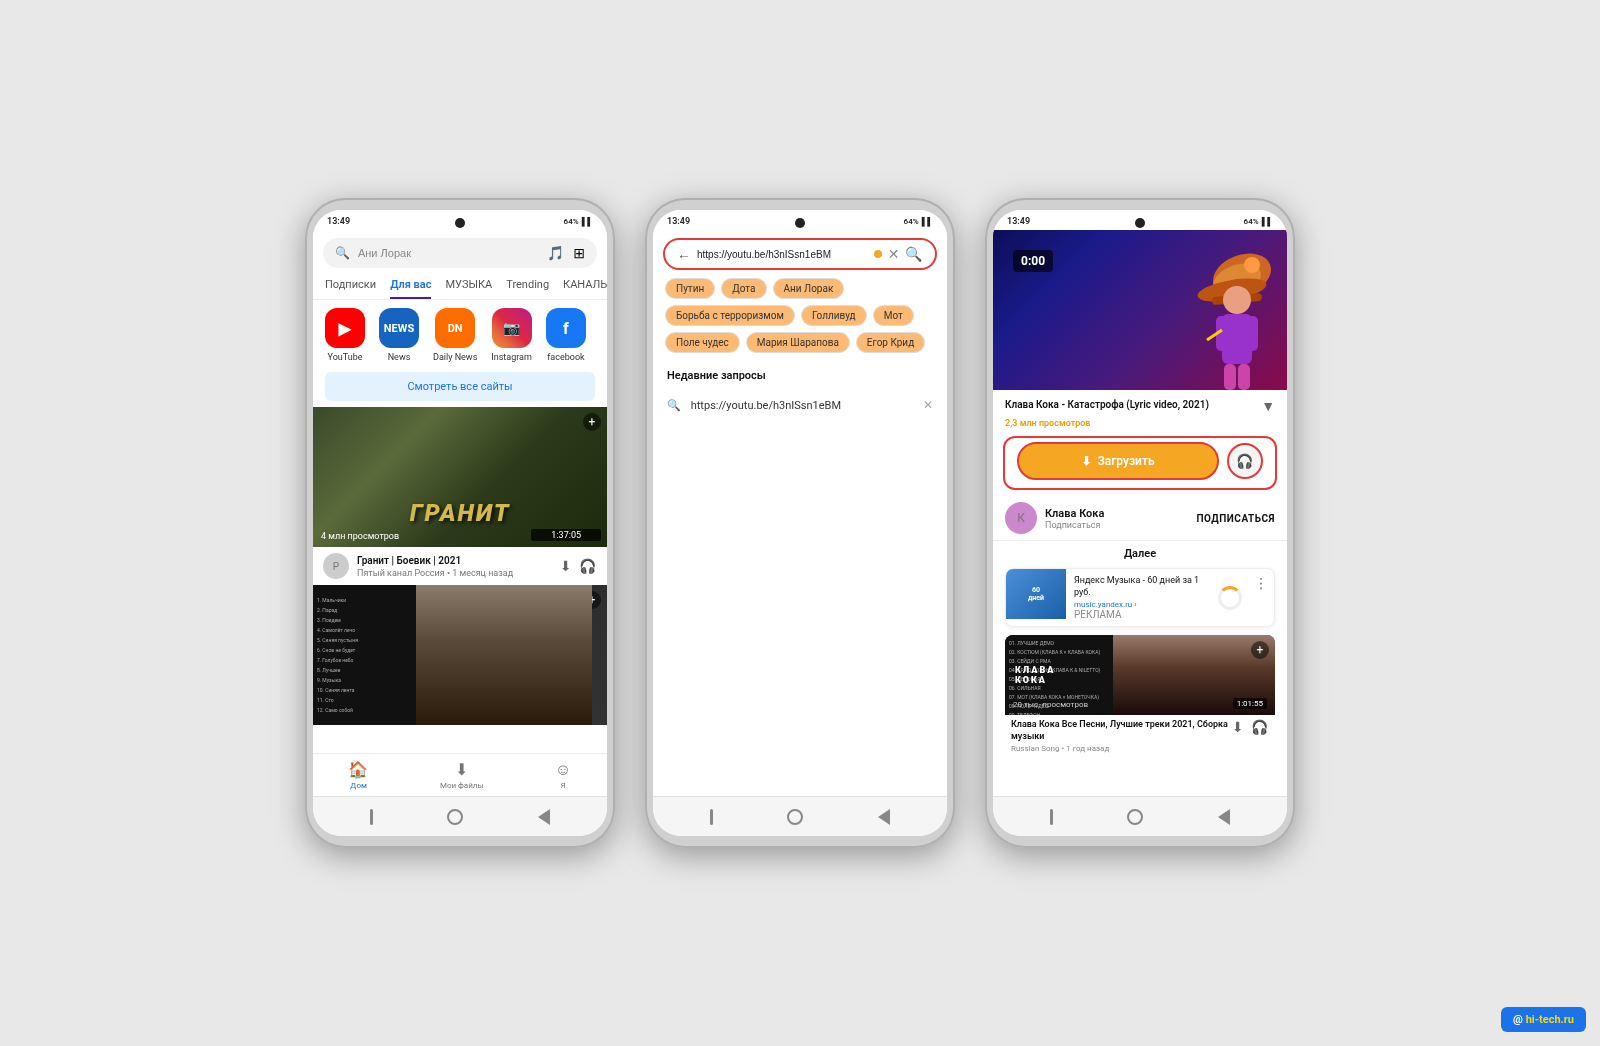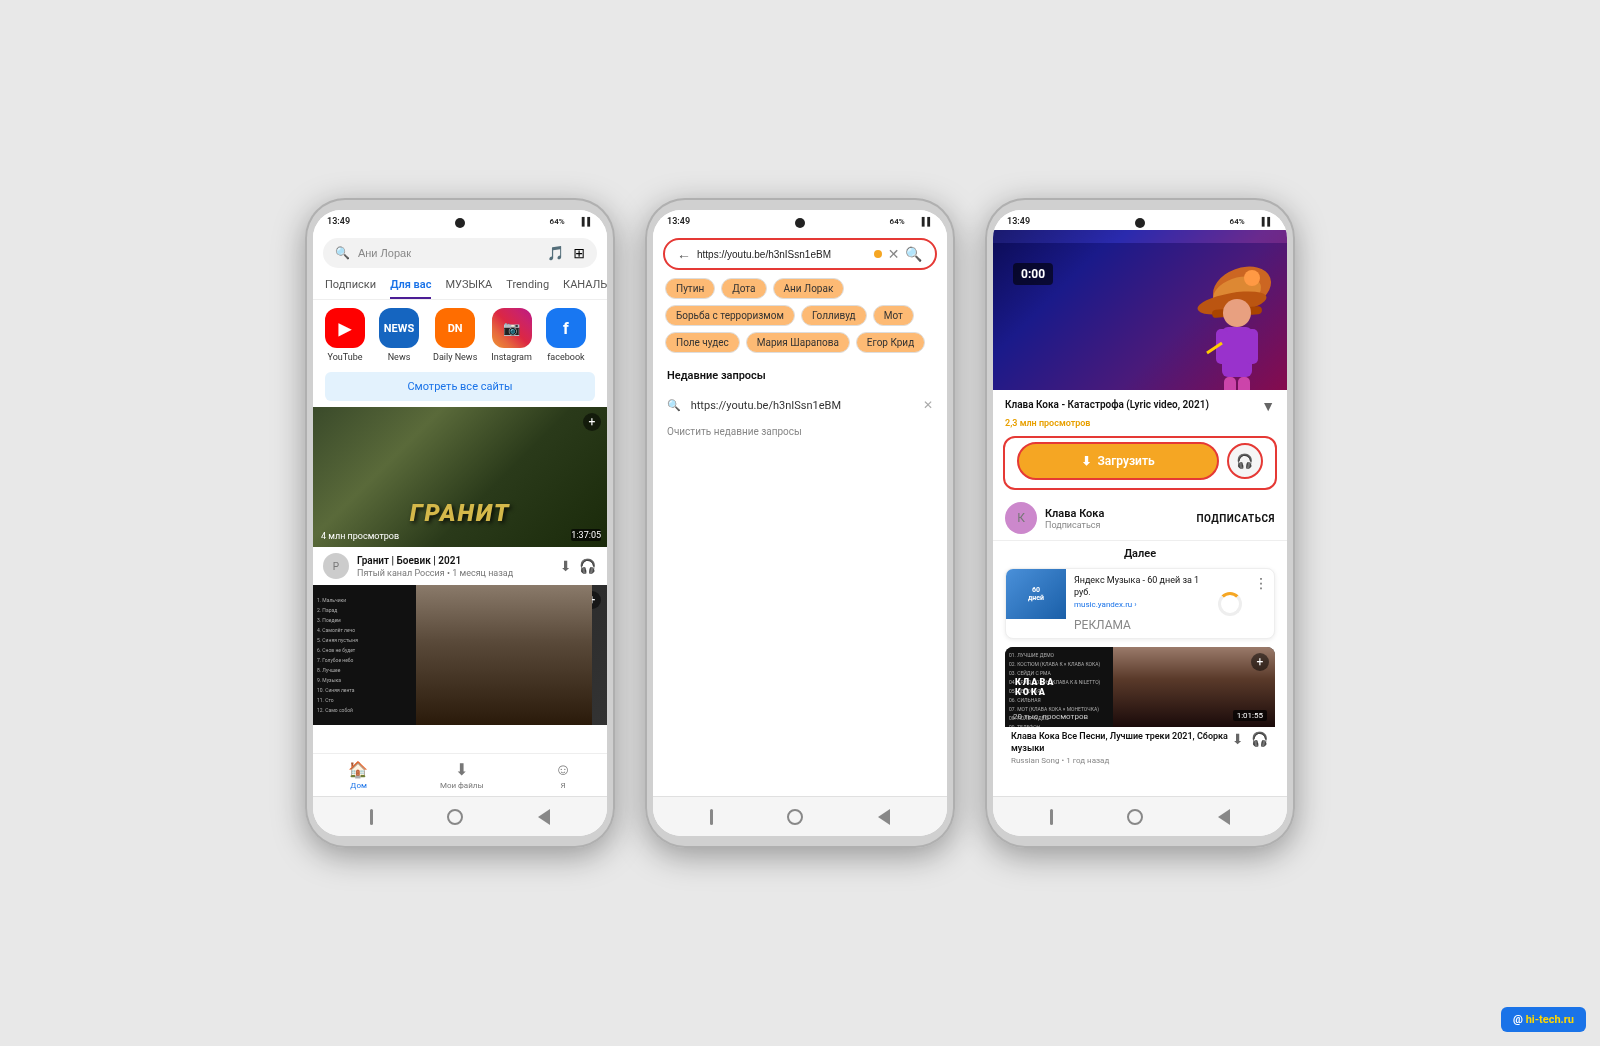--- a/index.html
+++ b/index.html
@@ -43,21 +43,21 @@
       background: #fff;
       display: flex;
       justify-content: space-between;
       align-items: center;
       padding: 6px 14px 4px;
       font-size: 9px;
       font-weight: 600;
       color: #222;
       flex-shrink: 0;
     }
-    .status-right { display: flex; gap: 17px; align-items: flex-end; font-size: 8px; }
+    .status-right { display: flex; gap: 3px; align-items: flex-end; font-size: 8px; }
     .camera-dot {
       width: 10px; height: 10px; background: #222; border-radius: 50%;
       position: absolute; left: 50%; transform: translateX(-50%); top: 8px;
     }
 
     
     .screen {
       flex: 1;
       overflow: hidden;
       display: flex;
@@ -154,21 +154,21 @@
       background: #2c2c2c;
       position: relative;
       overflow: hidden;
     }
     .video-thumb-overlay {
       position: absolute;
       bottom: 6px; right: 6px;
       background: rgba(0,0,0,0.7);
       color: #fff;
       font-size: 9px;
-      padding: 1px 0;
+      padding: 1px 20px;
       border-radius: 2px;
     }
     .video-thumb-views {
       position: absolute;
       bottom: 6px; left: 8px;
       color: #fff;
       font-size: 9px;
     }
     .video-thumb-plus {
       position: absolute;
@@ -398,21 +398,21 @@
       background: linear-gradient(135deg, #4a90d9 0%, #1a5fa8 100%);
       display: flex; align-items: center; justify-content: center;
       font-size: 8px; color: #fff; font-weight: 700; padding: 4px; text-align: center;
     }
     .ad-info {
       flex: 1;
       padding: 6px 8px;
     }
     .ad-title { font-size: 9px; color: #111; line-height: 1.3; }
     .ad-link { font-size: 8px; color: #1a73e8; margin-top: 2px; }
-    .ad-label { font-size: 12px; color: #888; margin-top: 9px; }
+    .ad-label { font-size: 10px; color: #888; }
     .ad-spinner {
       width: 24px; height: 24px; margin: auto 6px;
       border: 3px solid #eee;
       border-top: 3px solid #f5a623;
       border-radius: 50%;
     }
     .ad-menu { padding: 6px; font-size: 14px; color: #666; }
 
     .playlist-card {
       margin: 4px 12px;
@@ -482,21 +482,20 @@
     .facebook-icon { background: #1877f2; }
 
     .icon-text { color: #fff; font-weight: 700; font-size: 16px; }
 
     
     .hero-art {
       width: 100%;
       height: 100%;
       position: relative;
       overflow: hidden;
-      margin-top: 13px;
     }
     .hero-bg {
       position: absolute; inset: 0;
       background: linear-gradient(135deg, #0d0d5a 0%, #1a1a8a 25%, #4a1a7a 60%, #8a0a4a 100%);
     }
     .timer-badge {
       position: absolute;
       top: 20px; left: 20px;
       background: rgba(0,0,0,0.6);
       color: #fff;
@@ -689,21 +688,20 @@
       </div>
 
       <div class="section-title">Недавние запросы</div>
 
       <div class="recent-item">
         <span class="recent-icon">🔍</span>
         <span class="recent-text">https://youtu.be/h3nISsn1eBM</span>
         <span class="recent-close">✕</span>
       </div>
 
-      <div class="clear-btn">Очистить недавние запросы</div>
     </div>
 
     <div class="bottom-bar">
       <div class="nav-gesture"></div>
       <div class="nav-circle"></div>
       <div class="nav-back"></div>
     </div>
   </div>
 </div>
 

